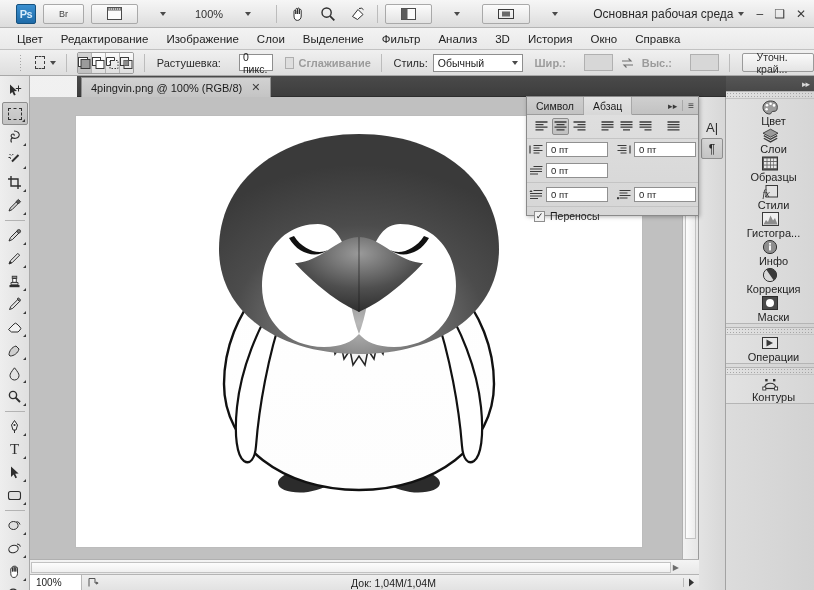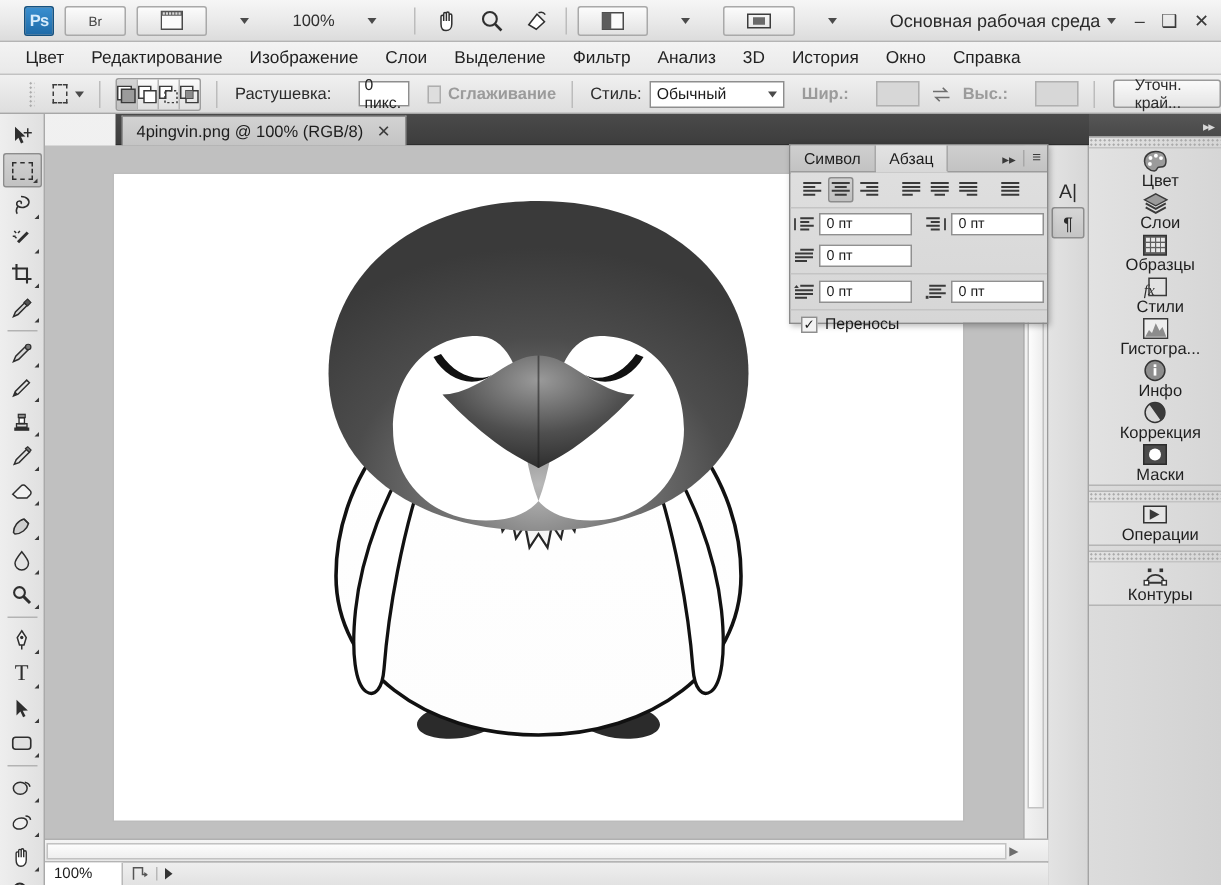--- a/index.html
+++ b/index.html
@@ -659,20 +659,21 @@
   </div>
 
   <div class="statusbar">
     <div class="st-zoom">100%</div>
     <div class="st-icon">
       <svg width="11" height="11" viewBox="0 0 11 11">
           <path d="M1 9.5 L1 1.5 L7 1.5 L7 6 L9.8 6" fill="none" stroke="#555" stroke-width="1"></path>
           <path d="M8.2 4.4 l2.4 1.7 -2.4 1.7z" fill="#555"></path>
         </svg>
     </div>
+    <div class="st-doc">Док: 1,04M/1,04M</div>
     <div class="st-play">
       <svg width="7" height="9" viewBox="0 0 7 9">
           <path d="M1 0.6 L6 4.5 L1 8.4z" fill="#333"></path>
         </svg>
     </div>
   </div>
 
   <div class="iconrail">
     <div class="rail-ab">A|</div>
     <div class="rail-pg">¶</div>

